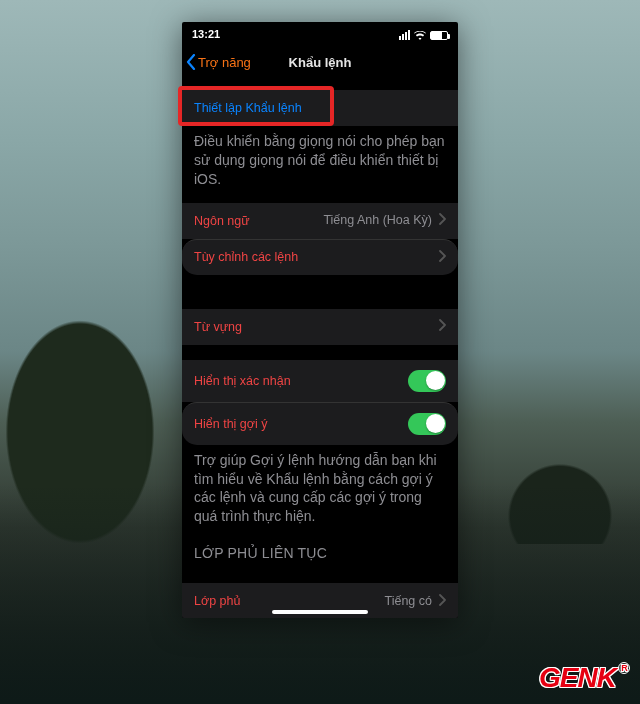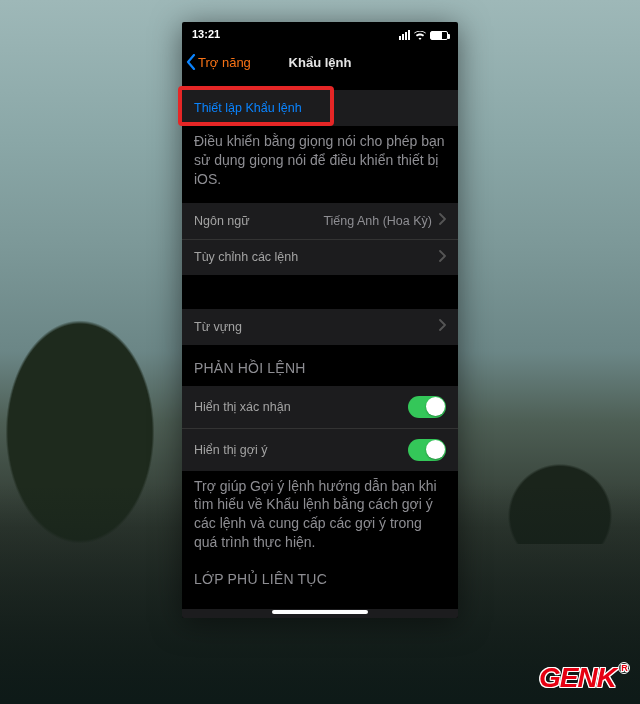--- a/index.html
+++ b/index.html
@@ -62,25 +62,25 @@
   .chev-left { width:10px; height:16px; }
 
   .scroll { height: calc(100% - 58px); overflow:hidden; }
 
   .cell-group { margin-top: 10px; }
   .cell {
     background:#1c1c1e; padding: 10px 12px; display:flex; align-items:center;
     justify-content:space-between; min-height:36px; font-size:12.5px;
     position:relative;
   }
-  .cell + .cell { border-top: 0.5px solid #333; }
-  .cell .lbl { color:#a3a3a3; }
+  .cell + .cell { border-top: 0.5px solid #333; border-radius: 15px; }
+  .cell .lbl { color:#ef4444; }
   .cell .val { color:#8e8e93; }
   .cell .chev { color:#555; margin-left:6px; }
-  .right { display:flex; align-items:center; }
+  .right { display:flex; }
   .linkcell { color:#0a84ff; }
 
   .footer-text, .header-text {
     color:#8e8e93; font-size:14px; padding: 6px 12px 4px; line-height:1.35;
   }
   .header-text { text-transform:uppercase; padding-top:14px; letter-spacing:0.2px;}
 
   
   .highlight-box {
     position:absolute; left:178px; top:86px; width:156px; height:40px;
@@ -201,22 +201,21 @@
         <span class="right">
             <span class="chev">
           <svg width="8" height="12" viewBox="0 0 8 12">
                 <path d="M2 1l5 5-5 5" stroke="#555" stroke-width="1.8" fill="none" stroke-linecap="round" stroke-linejoin="round"></path>
               </svg>
         </span>
           </span>
       </div>
     </div>
 
-    <div class="header-text">PHẢN HỒI LỆNH</div>
-    <div class="cell-group" style="margin-top:4px">
+    <div class="cell-group" style="margin-top:15px">
       <div class="cell">
         <span class="lbl">Hiển thị xác nhận</span>
         <div class="toggle on"></div>
       </div>
       <div class="cell">
         <span class="lbl">Hiển thị gợi ý</span>
         <div class="toggle on"></div>
       </div>
     </div>
     <div class="footer-text">Trợ giúp Gợi ý lệnh hướng dẫn bạn khi tìm hiểu về Khẩu lệnh bằng cách gợi ý các lệnh và cung cấp các gợi ý trong quá trình thực hiện.</div>

